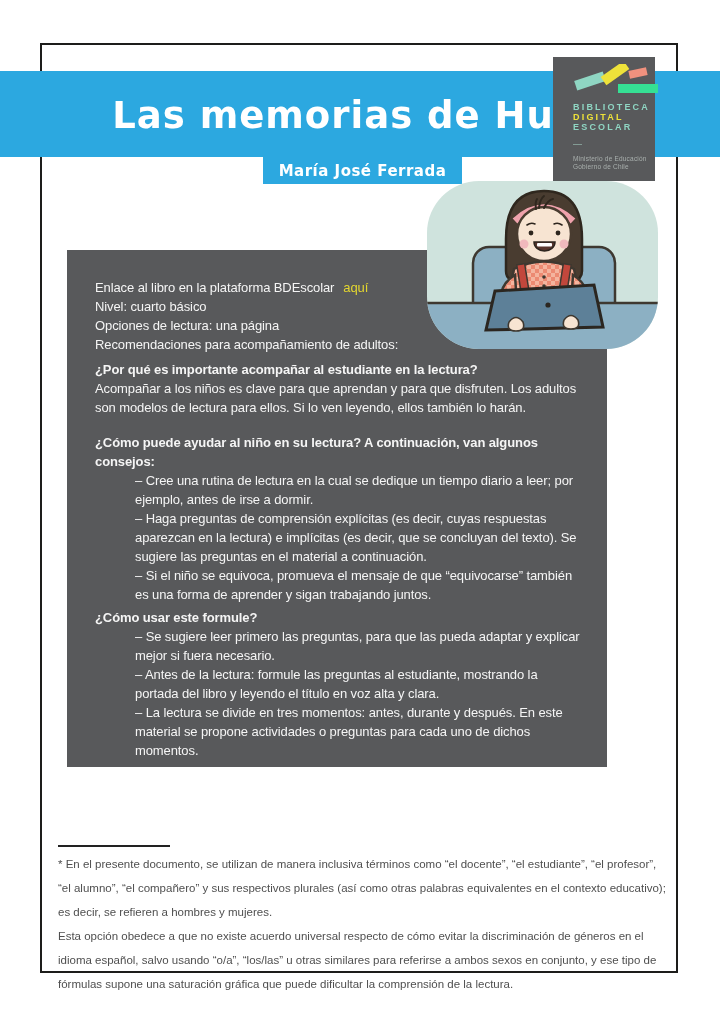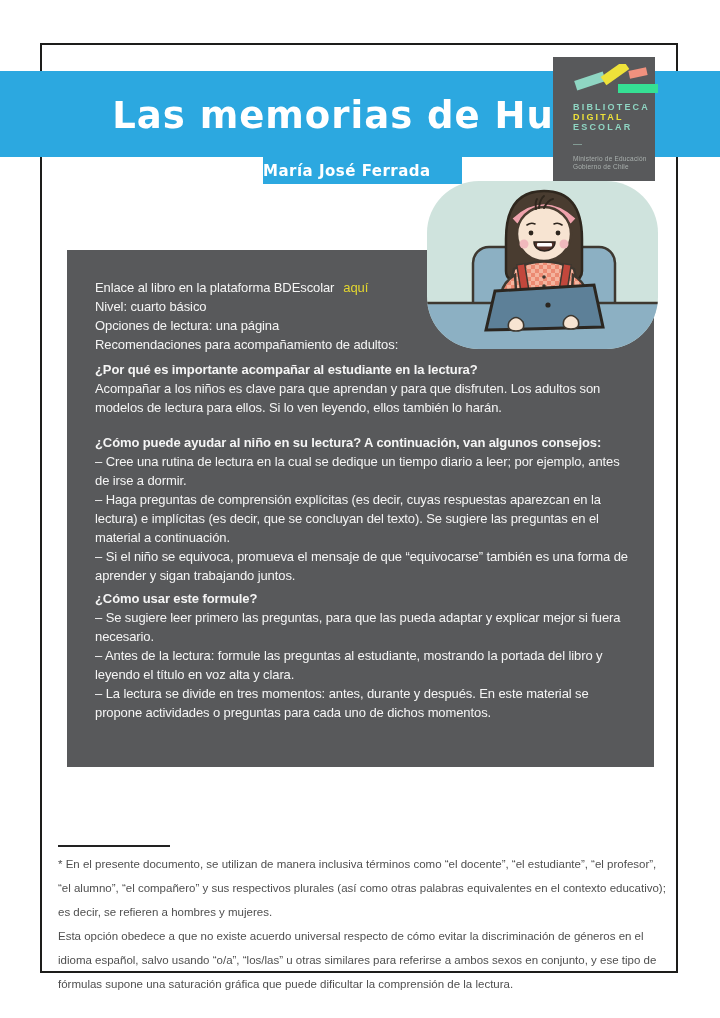--- a/index.html
+++ b/index.html
@@ -16,49 +16,49 @@
   .banner{
     position:absolute;left:0;top:71px;width:720px;height:86px;
     background:#2ca8e0;z-index:2;display:flex;align-items:center;justify-content:center;
   }
   .title{
     font-family:"DejaVu Sans",sans-serif;font-weight:700;font-size:37px;
     color:#ffffff;letter-spacing:1px;padding-top:2px;
   }
   .author-box{
     position:absolute;left:263px;top:157px;width:199px;height:27px;
-    background:#2ca8e0;z-index:2;display:flex;align-items:center;
+    background:#2ca8e0;z-index:2;display:flex;align-items:center;justify-content:center;
   }
   .author-box span{
     color:#fff;font-family:"DejaVu Sans",sans-serif;font-weight:700;font-size:15px;letter-spacing:.5px;
   }
   
   .logo{
     position:absolute;left:553px;top:57px;width:102px;height:124px;
     background:#58595b;z-index:3;box-sizing:border-box;padding:7px 6px 0 20px;
   }
   .logo-line{font-weight:700;font-size:9px;letter-spacing:2.2px;line-height:10px;}
   .mint{color:#8fd6c3;}
   .yellow{color:#eee23a;}
   .logo-sep{color:#9bbfb4;font-size:9px;line-height:9px;margin-top:8px;}
   .ministry{color:#a9b0ae;font-size:6.5px;line-height:8px;margin-top:6px;letter-spacing:.2px;}
   
   .blob{position:absolute;left:427px;top:181px;width:231px;height:168px;z-index:4;}
   
   .panel{
-    position:absolute;left:67px;top:250px;width:587px;height:517px;background:#58595b;
+    position:absolute;left:67px;top:250px;width:540px;height:517px;background:#58595b;
     z-index:1;box-sizing:border-box;padding:28px 26px 0 28px;color:#f5f5f5;
     font-size:13px;line-height:19px;letter-spacing:-0.1px;
   }
   .panel p,.panel h2,.panel .line{margin:0;padding:0;font-size:13px;line-height:19px;}
   .panel h2{font-weight:700;}
   .mt6{margin-top:6px !important;}
   .mt16{margin-top:16px !important;}
   .mt4{margin-top:4px !important;}
-  .bullets{}
+  .bullets{margin-left:40px;}
   .link{color:#e3d62f;text-decoration:none;margin-left:9px;cursor:pointer;}
   
   .footnote{
     position:absolute;left:58px;top:845px;width:612px;z-index:1;color:#4f4f4f;
     font-size:11.5px;line-height:24px;
   }
   .footnote .rule{width:112px;border-top:2px solid #222;margin-bottom:5px;}
   .footnote p{margin:0;}
 </style>
 </head>

